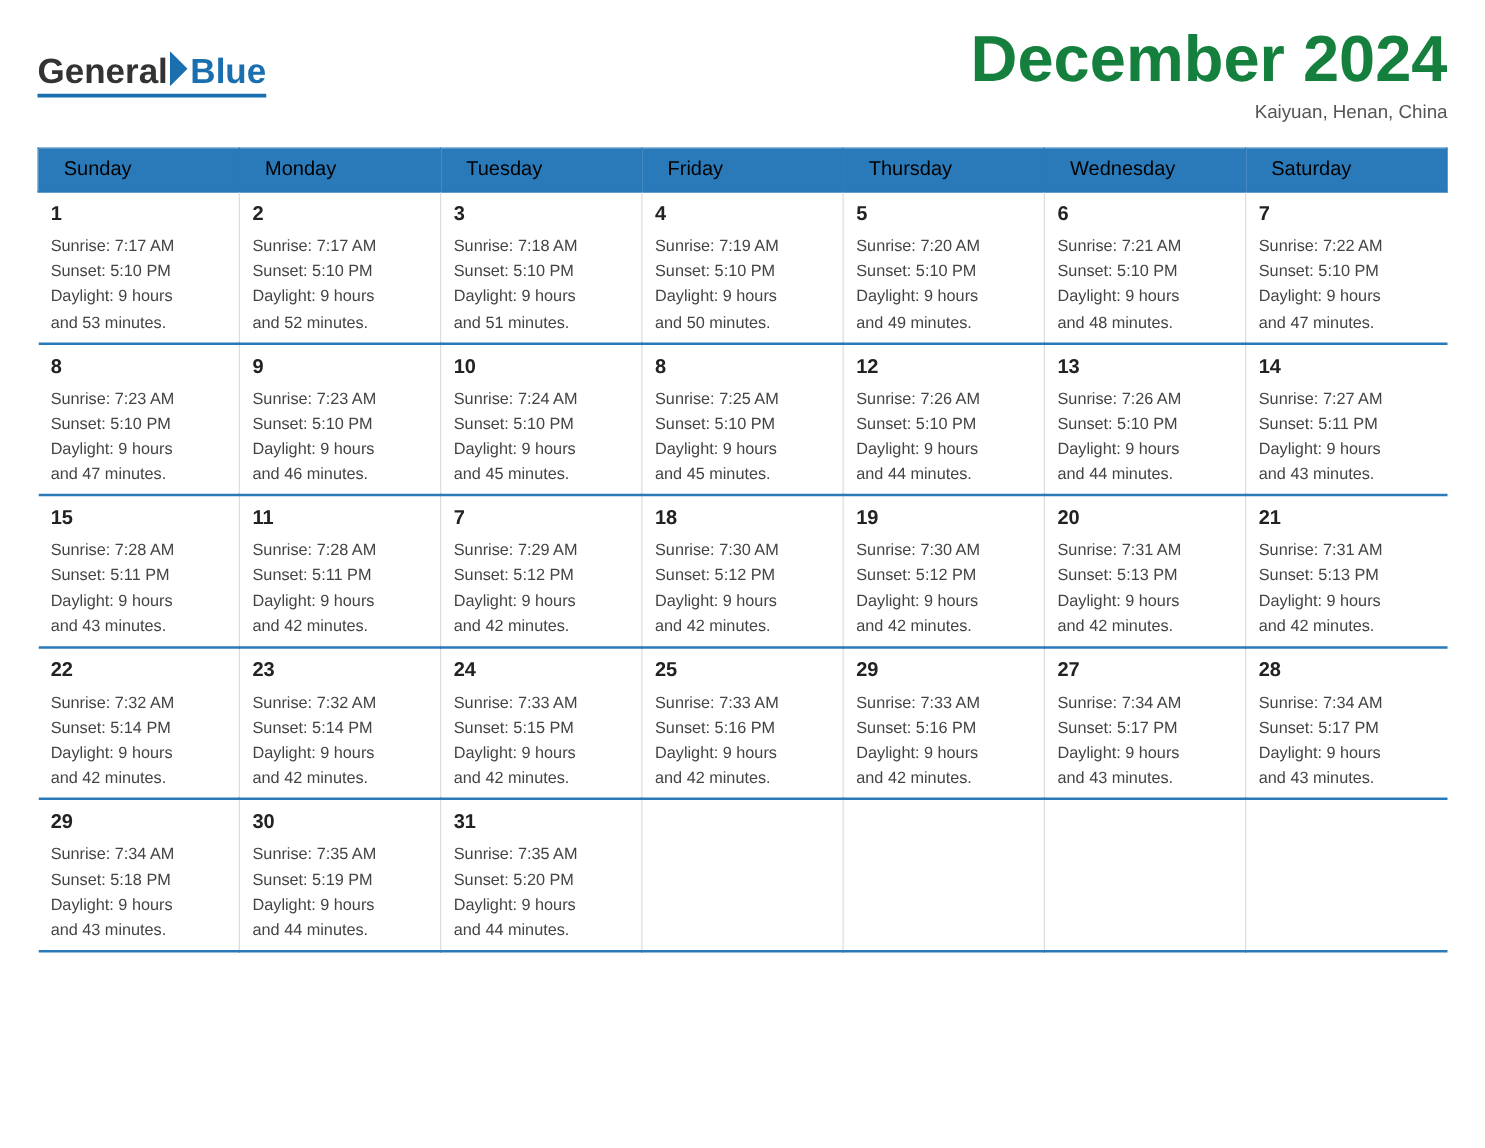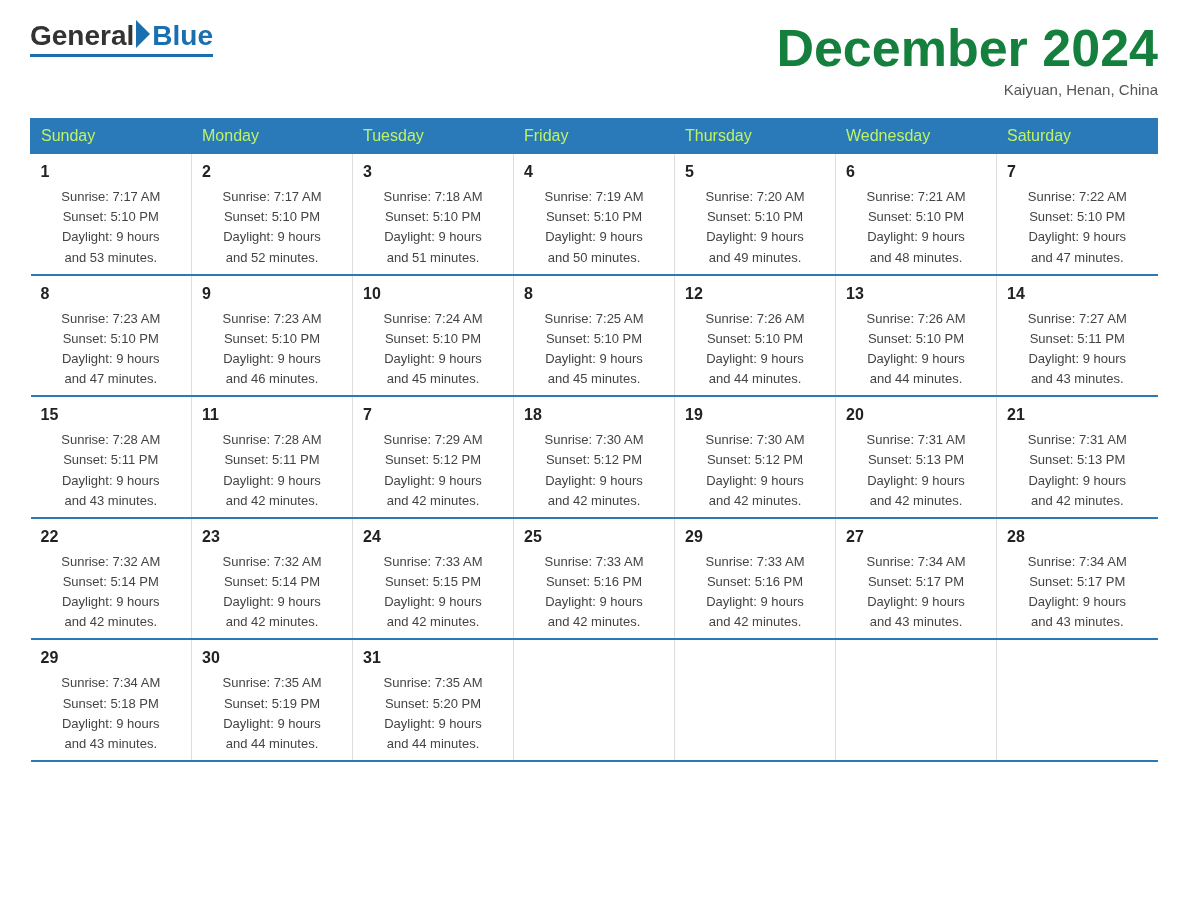--- a/index.html
+++ b/index.html
@@ -6,21 +6,21 @@
     body {
       font-family: Arial, sans-serif;
       background: #fff;
       padding: 20px 30px;
       width: 1188px;
       min-height: 918px;
     }
     .header {
       display: flex;
       justify-content: space-between;
-      align-items: flex-start;
+      align-items: center;
       margin-bottom: 20px;
     }
     .logo {
       display: flex;
       flex-direction: column;
       align-items: flex-start;
     }
     .logo-text {
       display: flex;
       align-items: center;
@@ -65,22 +65,22 @@
       color: #555;
       margin-top: 4px;
     }
     table {
       width: 100%;
       border-collapse: collapse;
       margin-top: 10px;
     }
     thead tr th {
       background-color: #2a7aba;
-      color: #bef264;
-      padding: 8px 10px;
+      color: #000000;
+      padding: 8px 20px;
       text-align: left;
       font-size: 16px;
       font-weight: normal;
       border: 1px solid #2a7aba;
     }
     tbody tr {
       border-bottom: 2px solid #2a7aba;
     }
     tbody tr td {
       vertical-align: top;
@@ -97,21 +97,20 @@
     .day-number {
       font-size: 16px;
       font-weight: bold;
       color: #222;
       margin-bottom: 3px;
     }
     .day-info {
       font-size: 13px;
       color: #444;
       line-height: 1.55;
-      text-align: center;
     }
     .empty-cell {
       background: #fff;
     }
   </style>
 </head>
 <body>
 
 <div class="header">
   <div class="logo">

